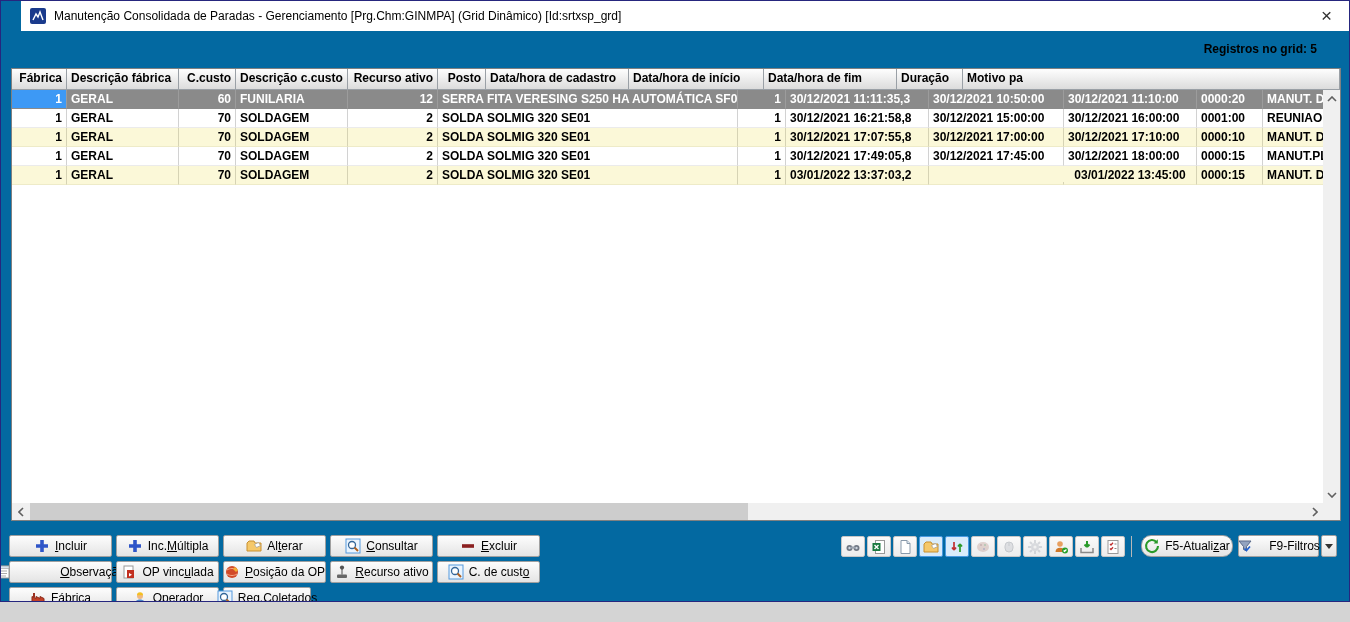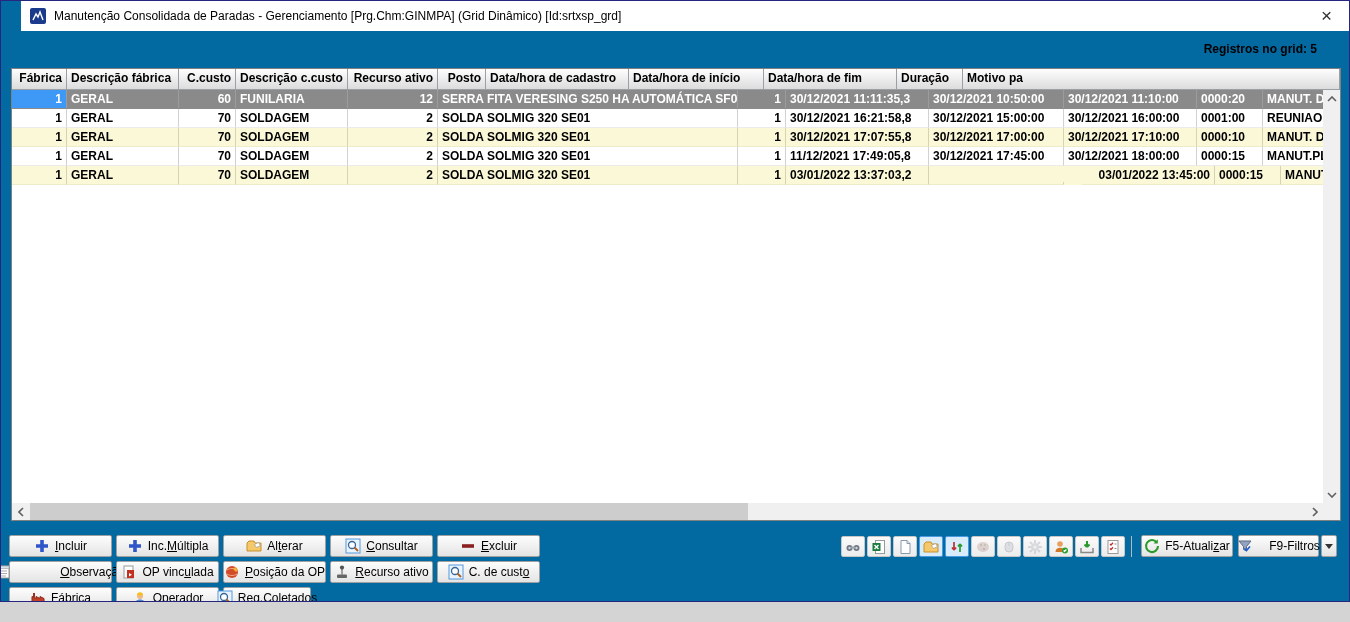--- a/index.html
+++ b/index.html
@@ -127,37 +127,37 @@
           <div class="gcell" style="width: 77px; text-align: left;">MANUT. DE</div>
         </div>
         <div class="grow">
           <div class="gcell" style="width: 55px; text-align: right;">1</div>
           <div class="gcell" style="width: 112px; text-align: left;">GERAL</div>
           <div class="gcell" style="width: 57px; text-align: right;">70</div>
           <div class="gcell" style="width: 112px; text-align: left;">SOLDAGEM</div>
           <div class="gcell" style="width: 90px; text-align: right;">2</div>
           <div class="gcell" style="width: 300px; text-align: left;">SOLDA SOLMIG 320 SE01</div>
           <div class="gcell" style="width: 48px; text-align: right;">1</div>
-          <div class="gcell" style="width: 143px; text-align: left;">11/12/2021 17:49:05,8</div>
+          <div class="gcell" style="width: 143px; text-align: left;">30/12/2021 17:49:05,8</div>
           <div class="gcell" style="width: 135px; text-align: left;">30/12/2021 17:45:00</div>
           <div class="gcell" style="width: 133px; text-align: left;">30/12/2021 18:00:00</div>
           <div class="gcell" style="width: 66px; text-align: left;">0000:15</div>
           <div class="gcell" style="width: 77px; text-align: left;">MANUT.PL.</div>
         </div>
         <div class="grow yellow">
           <div class="gcell" style="width: 55px; text-align: right;">1</div>
           <div class="gcell" style="width: 112px; text-align: left;">GERAL</div>
           <div class="gcell" style="width: 57px; text-align: right;">70</div>
           <div class="gcell" style="width: 112px; text-align: left;">SOLDAGEM</div>
           <div class="gcell" style="width: 90px; text-align: right;">2</div>
           <div class="gcell" style="width: 300px; text-align: left;">SOLDA SOLMIG 320 SE01</div>
           <div class="gcell" style="width: 48px; text-align: right;">1</div>
           <div class="gcell" style="width: 143px; text-align: left;">03/01/2022 13:37:03,2</div>
           <div class="gcell" style="width: 135px; text-align: left; margin-top: 16px;">03/01/2022 13:30:00</div>
-          <div class="gcell" style="width: 133px; text-align: right; margin-left: 18px;">03/01/2022 13:45:00</div>
+          <div class="gcell" style="width: 133px; text-align: center;">03/01/2022 13:45:00</div>
           <div class="gcell" style="width: 66px; text-align: left;">0000:15</div>
           <div class="gcell" style="width: 77px; text-align: left;">MANUT. DE</div>
         </div>
       </div>
 
     <div class="vscroll">
       <span class="sarrow up">
         <svg width="10" height="6" viewBox="0 0 10 6">
             <path d="M1 5l4-4 4 4" stroke="#606060" stroke-width="1.6" fill="none"></path>
           </svg>
@@ -384,21 +384,21 @@
       <svg viewBox="0 0 16 16">
         <rect x="3" y="1.5" width="10" height="13" fill="#fff" stroke="#999"></rect>
         <path d="M5 5l1 1 2-2.2M5 9.5l1 1 2-2.2" stroke="#c03030" stroke-width="1.3" fill="none"></path>
         <line x1="9.5" y1="5" x2="11.5" y2="5" stroke="#888"></line>
         <line x1="9.5" y1="9.5" x2="11.5" y2="9.5" stroke="#888"></line>
       </svg>
     </span>
 
   <span class="tool-divider"></span>
 
-  <button class="btn" style="left:1140px;top:534px;width:92px;">
+  <button class="btn" style="left:1140px;top:534px;width:92px;border-radius:10px;">
     <span class="bicon">
         <svg viewBox="0 0 16 16">
           <path d="M12.6 4.2A6 6 0 1014 8" stroke="#2a9a2a" stroke-width="2.1" fill="none"></path>
           <path d="M13.8 1.2v4.2H9.6z" fill="#2a9a2a"></path>
         </svg>
       </span>
     <span>F5-Atuali<u>z</u>ar</span>
   </button>
   <button class="btn" style="left:1237px;top:534px;width:81px;gap:16px;">
     <span class="bicon">

